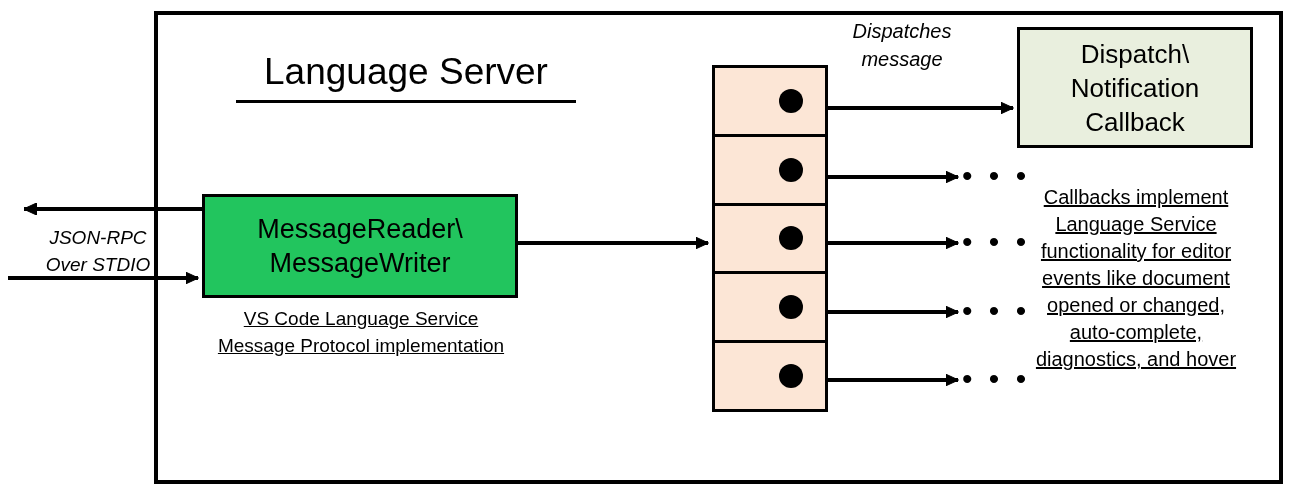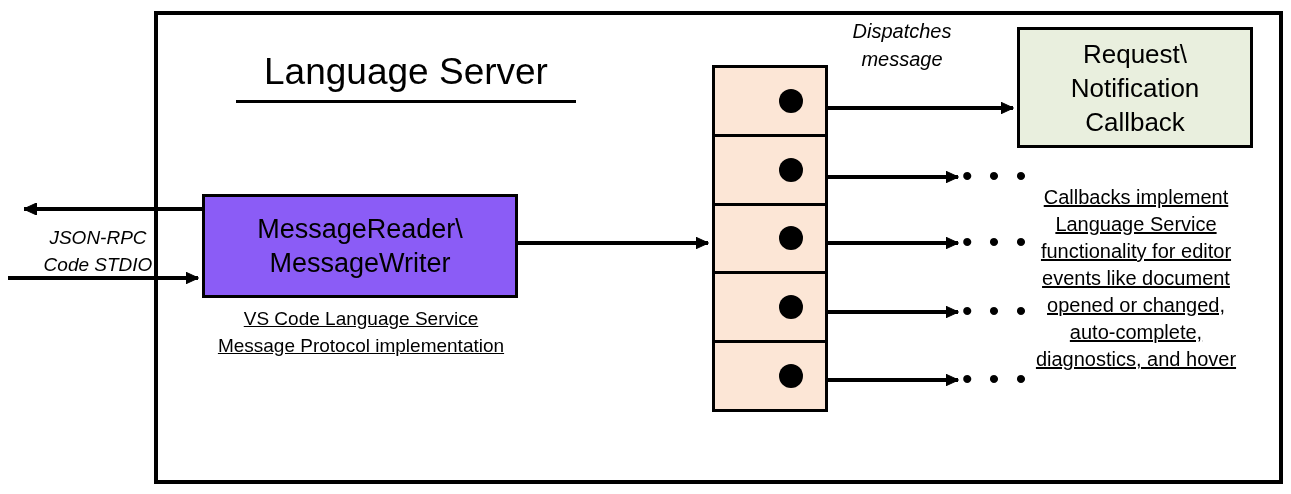--- a/index.html
+++ b/index.html
@@ -21,21 +21,21 @@
 
   
   .node{
     position:absolute;border:3px solid #000;box-sizing:border-box;
     display:flex;align-items:center;justify-content:center;text-align:center;
   }
   .node-text{white-space:pre-line;}
 
   .msg-box{
     left:202px;top:194px;width:316px;height:104px;
-    background:#8b5cf6;font-size:27px;line-height:34px;
+    background:#22c55e;font-size:27px;line-height:34px;
   }
   .cb-box{
     left:1017px;top:27px;width:236px;height:121px;
     background:#e9efde;font-size:26px;line-height:34px;
   }
 
   
   .caption{
     position:absolute;text-align:center;white-space:pre-line;text-decoration:underline;
   }
@@ -117,21 +117,21 @@
     </g>
     <g>
       <line x1="788" y1="312" x2="958" y2="312" stroke-width="4" marker-end="url(#ahL)"></line>
     </g>
     <g>
       <line x1="788" y1="380" x2="958" y2="380" stroke-width="4" marker-end="url(#ahL)"></line>
     </g>
   </svg>
 
   <div class="annot annot-jsonrpc">JSON-RPC
-Code STDIO</div>
+Over STDIO</div>
 
   <div class="node msg-box">
     <span class="node-text">MessageReader\
 MessageWriter</span>
   </div>
   <div class="caption msg-caption">VS Code Language Service
 Message Protocol implementation</div>
 
 
   <div class="dispatch-map">
@@ -154,21 +154,21 @@
 
   <div class="annot annot-dispatch">Dispatches
 message</div>
 
   <div class="ellipsis" style="left:962px;top:166px;">• • •</div>
   <div class="ellipsis" style="left:962px;top:232px;">• • •</div>
   <div class="ellipsis" style="left:962px;top:301px;">• • •</div>
   <div class="ellipsis" style="left:962px;top:369px;">• • •</div>
 
   <div class="node cb-box">
-    <span class="node-text">Request\
+    <span class="node-text">Dispatch\
 Notification
 Callback</span>
   </div>
   <div class="caption cb-caption">Callbacks implement
 Language Service
 functionality for editor
 events like document
 opened or changed,
 auto-complete,
 diagnostics, and hover</div>

